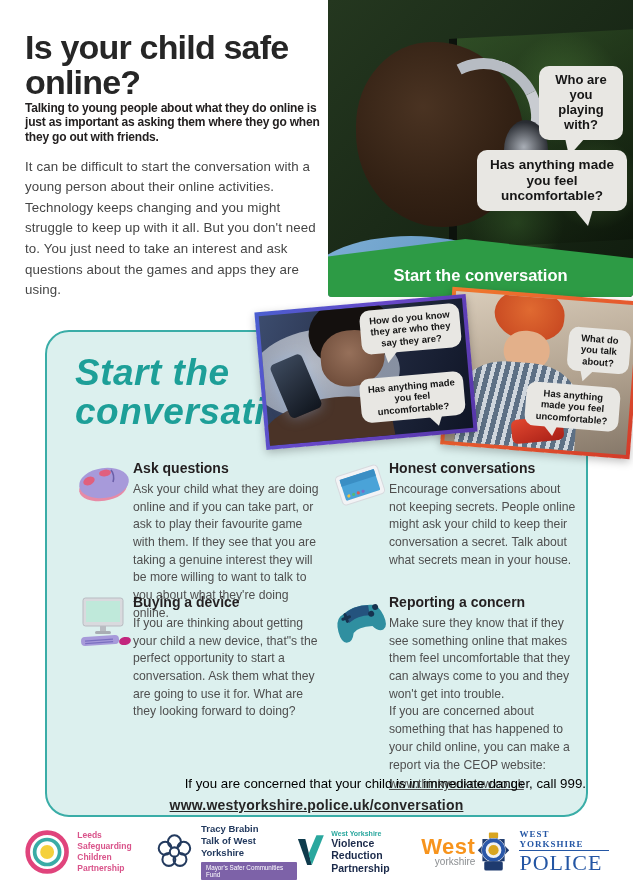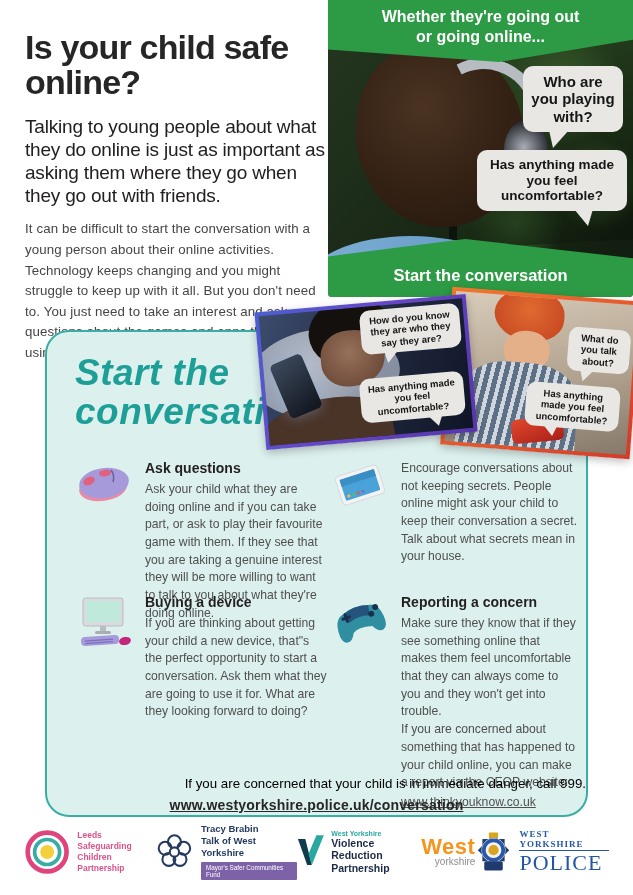--- a/index.html
+++ b/index.html
@@ -3,21 +3,21 @@
 <meta charset="utf-8">
 <style>
   * { margin:0; padding:0; box-sizing:border-box; }
   html,body { background:#ffffff; }
   body { font-family:"Liberation Sans", sans-serif; }
   .page { position:relative; width:633px; height:895px; background:#ffffff; overflow:hidden; }
 
   
   .intro { position:absolute; left:25px; top:30px; width:300px; }
   .intro h1 { font-size:34px; line-height:1.04; font-weight:800; color:#262626; letter-spacing:-0.8px; }
-  .intro .subtitle { margin-top:14px; font-size:19px; line-height:1.22; font-weight:400; color:#232020; letter-spacing:-0.2px; }
+  .intro .subtitle { margin-top:0; font-size:12px; line-height:1.22; font-weight:700; color:#232020; letter-spacing:-0.2px; }
   .intro .bodytext { margin-top:12px; font-size:13.3px; line-height:1.55; color:#454545; letter-spacing:0.1px; }
 
   
   .gaming-card { position:absolute; left:328px; top:0; width:305px; height:297px; z-index:2; overflow:hidden; border-radius:0 0 4px 4px; }
   .gphoto { position:absolute; inset:0;
     background:
       radial-gradient(circle at 78% 30%, #4d7a3a 0%, rgba(77,122,58,0) 18%),
       radial-gradient(circle at 88% 62%, #56813f 0%, rgba(86,129,63,0) 14%),
       radial-gradient(circle at 62% 75%, #3e6a33 0%, rgba(62,106,51,0) 16%),
       linear-gradient(135deg, #24371f 0%, #1b2b18 45%, #101c0e 100%); }
@@ -29,21 +29,21 @@
   .g-controller { position:absolute; left:108px; bottom:-4px; width:96px; height:40px; border-radius:20px; background:linear-gradient(135deg,#2c3f8f,#141d4b); }
   .g-hand { position:absolute; left:88px; bottom:-10px; width:52px; height:40px; border-radius:50%; background:#6a4a33; }
   .g-hand.right { left:188px; }
   .band { position:absolute; left:0; width:100%; background:#2d9b45; color:#fff; font-weight:700; text-align:center; z-index:3; }
   .band.top { top:0; height:62px; padding-top:7px; font-size:16px; line-height:1.25; white-space:pre-line; clip-path:polygon(0 0, 100% 0, 100% 64%, 56% 100%, 0 80%); }
   .band.bottom { bottom:0; height:58px; font-size:16.5px; clip-path:polygon(0 30%, 45% 0, 100% 33%, 100% 100%, 0 100%); display:flex; align-items:flex-end; justify-content:center; padding-bottom:12px; }
 
   
   .sb { position:absolute; background:#e8e7e3; color:#161616; font-weight:700; text-align:center; border-radius:10px; padding:7px 8px; z-index:4; }
   .sb::after { content:''; position:absolute; border-style:solid; }
-  .gb1 { right:10px; top:66px; width:100px; font-size:15px; line-height:1.15; }
+  .gb1 { right:10px; top:66px; width:84px; font-size:13px; line-height:1.15; }
   .gb1::after { bottom:-16px; left:26px; border-width:18px 16px 0 4px; border-color:#e8e7e3 transparent transparent transparent; }
   .gb2 { right:6px; top:150px; width:150px; font-size:13.5px; line-height:1.15; }
   .gb2::after { bottom:-15px; right:34px; border-width:17px 5px 0 14px; border-color:#e8e7e3 transparent transparent transparent; }
 
   
   .photo-card { position:absolute; z-index:5; padding:4px; box-shadow:0 3px 8px rgba(0,0,0,.25); }
   .photo-card .scene { position:relative; width:100%; height:100%; overflow:hidden; }
   .card-left { left:260px; top:303px; width:212px; height:138px; transform:rotate(-5deg); background:linear-gradient(125deg,#4a5fd0 0%, #6747c7 45%, #5636a8 100%); z-index:6; }
   .card-left .scene { background:linear-gradient(115deg,#3c4c6e 0%, #20283e 55%, #0f1526 100%); }
   .pillow { position:absolute; left:-14px; top:18px; width:150px; height:90px; border-radius:50%; background:radial-gradient(circle at 40% 40%, #cfd3da 0%, #9aa3b4 70%); opacity:.85; }
@@ -62,21 +62,21 @@
   .lb2 { right:6px; top:72px; width:104px; font-size:9.5px; line-height:1.2; padding:5px 5px; }
   .lb2::after { bottom:-9px; right:24px; border-width:10px 4px 0 9px; border-color:#e8e7e3 transparent transparent transparent; }
   .rb1 { right:4px; top:26px; width:62px; font-size:9.5px; line-height:1.2; padding:5px 4px; }
   .rb1::after { bottom:-10px; left:14px; border-width:11px 10px 0 3px; border-color:#e8e7e3 transparent transparent transparent; }
   .rb2 { right:10px; top:84px; width:94px; font-size:9.5px; line-height:1.2; padding:5px 5px; }
   .rb2::after { bottom:-9px; left:20px; border-width:10px 4px 0 9px; border-color:#e8e7e3 transparent transparent transparent; }
 
   
   .panel { position:absolute; left:45px; top:330px; width:543px; height:487px; background:#dcf0ee; border:2px solid #3aada7; border-radius:24px; z-index:1; }
   .panel h2 { position:absolute; left:28px; top:22px; width:230px; font-size:37px; line-height:1.05; font-weight:700; font-style:italic; color:#1d9f98; letter-spacing:0.5px; }
-  .feature { position:absolute; display:flex; gap:12px; }
+  .feature { position:absolute; display:flex; }
   .f1 { left:28px; top:128px; width:252px; }
   .f2 { left:284px; top:128px; width:248px; }
   .f3 { left:28px; top:262px; width:252px; }
   .f4 { left:284px; top:262px; width:248px; }
   .ficon { flex:0 0 58px; padding-top:2px; }
   .ftext h3 { font-size:14px; font-weight:700; color:#231f20; margin-bottom:5px; }
   .ftext p { font-size:12.2px; line-height:1.45; color:#4f4f4f; white-space:pre-line; }
   .ceop-link { display:inline-block; font-size:12.2px; color:#4f4f4f; text-decoration:underline; cursor:pointer; }
   .danger { position:absolute; left:0; top:444px; width:100%; text-align:right; font-size:13.3px; color:#000000; }
   .wyp-link { position:absolute; left:0; top:465px; width:100%; text-align:center; font-size:14px; font-weight:700; color:#262626; text-decoration:underline; cursor:pointer; letter-spacing:0.2px; }
@@ -113,22 +113,20 @@
       <div class="boy-head"></div>
       <div class="headset-band"></div>
       <div class="earcup"></div>
       <div class="g-hand"></div>
       <div class="g-hand right"></div>
       <div class="g-controller"></div>
       <div class="boy-shoulder"></div>
     </div>
     <div class="sb gb1">Who are you playing with?</div>
     <div class="sb gb2">Has anything made you feel uncomfortable?</div>
-    <div class="band top">Whether they're going out
-or going online...</div>
     <div class="band bottom">Start the conversation</div>
   </section>
 
   <div class="photo-card card-right">
     <div class="scene">
       <div class="boy2-hair"></div>
       <div class="boy2-face"></div>
       <div class="boy2-shirt"></div>
       <div class="phone-red"></div>
       <div class="sb rb1">What do you talk about?</div>
@@ -174,20 +172,21 @@
             <rect x="11" y="12" width="36" height="22" rx="1.5" fill="#4aa3d8"></rect>
             <rect x="11" y="12" width="36" height="7" fill="#3a8ec4"></rect>
             <circle cx="15" cy="30" r="1.6" fill="#e8c14a"></circle>
             <circle cx="20" cy="30" r="1.6" fill="#54b87a"></circle>
             <circle cx="25" cy="30" r="1.6" fill="#d85a5a"></circle>
             <circle cx="30" cy="30" r="1.6" fill="#7a6ccc"></circle>
           </g>
         </svg>
       </div>
       <div class="ftext">
+        <h3>Honest conversations</h3>
         <p>Encourage conversations about not keeping secrets. People online might ask your child to keep their conversation a secret. Talk about what secrets mean in your house.</p>
       </div>
     </div>
 
     <div class="feature f3">
       <div class="ficon">
         <svg width="58" height="52" viewBox="0 0 58 52">
           <rect x="8" y="2" width="40" height="28" rx="2.5" fill="#d9dade" stroke="#b9bcc2" stroke-width="1"></rect>
           <rect x="11" y="5" width="34" height="21" fill="#bfe9da"></rect>
           <rect x="25" y="30" width="6" height="5" fill="#b9bcc2"></rect>

